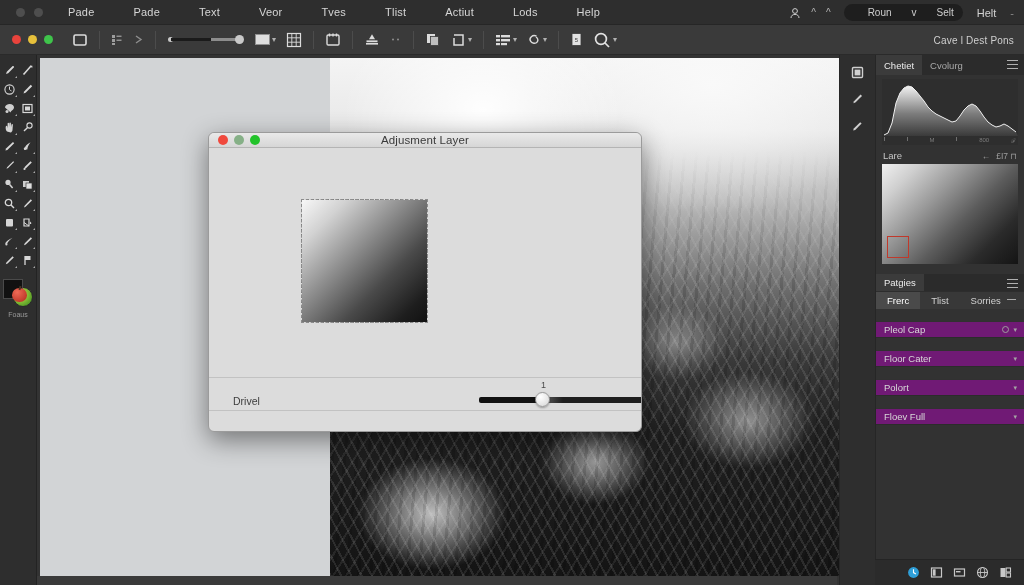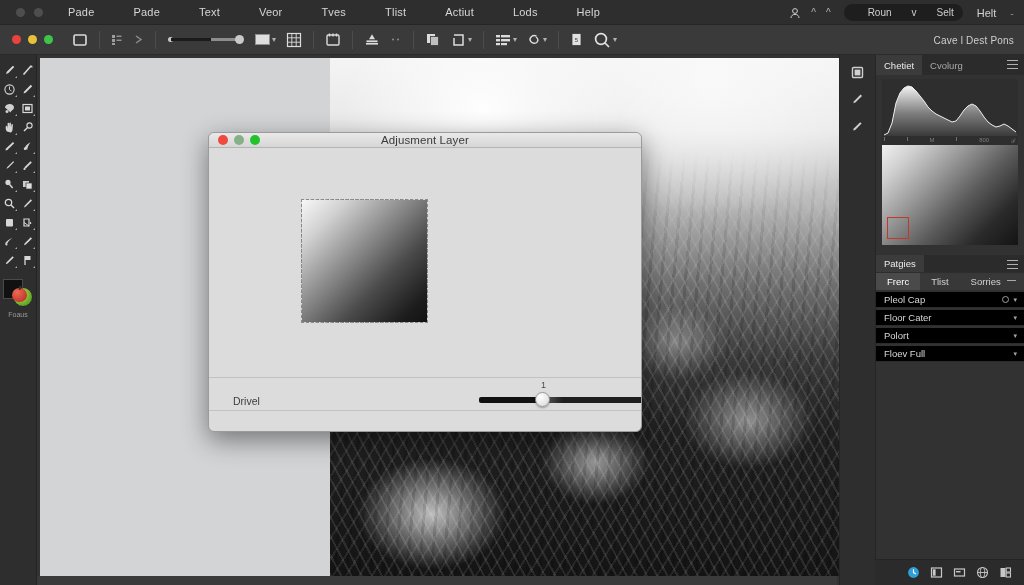--- a/index.html
+++ b/index.html
@@ -316,22 +316,22 @@
     display: flex; align-items: stretch; position: relative;
     border-top: 1px solid #2d2d2d;
   }
   .pnl2-row .b {
     font-size: 9.5px; color: #d2d2d2; display: flex; align-items: center; padding: 0 11px;
   }
   .pnl2-row .b.active { background: #4a4a4a; color: #fff; }
   .pnl2-row .minus { position: absolute; right: 8px; top: 7px; width: 9px; height: 1px; background: #a8a8a8; }
 
   .acc {
-    height: 17px; margin-top: 1px;
-    background: #000000;
+    height: 17px; margin-top: 12px;
+    background: #701a75;
     display: flex; align-items: center;
     padding: 0 8px; position: relative;
     border-top: 1px solid #313131;
     border-bottom: 1px solid #2c2c2c;
   }
   .acc .lbl { font-size: 9.5px; color: #d8d8d8; }
   .acc .rt { position: absolute; right: 7px; display: flex; align-items: center; gap: 4px; }
   .acc .rt .cir {
     width: 7px; height: 7px; border: 1px solid #9e9e9e; border-radius: 50%;
   }
@@ -749,20 +749,27 @@
       <div class="histo-axis">
         <i></i>
           <i></i>
           <b>M</b>
           <i></i>
           <b>800</b>
           <b>ℱ</b>
       </div>
     </div>
 
+    <div class="nav-hdr">
+      <div class="t">Lare</div>
+      <div class="r">
+        <span>←</span>
+        <span>£I7 ⊓</span>
+      </div>
+    </div>
     <div class="navimg">
       <div class="nav-view"></div>
     </div>
 
     <div class="pnl2-tabs">
       <div class="pnl-tab active">Patgies</div>
       <div class="pnl-burger">
           <i></i>
           <i></i>
           <i></i>

